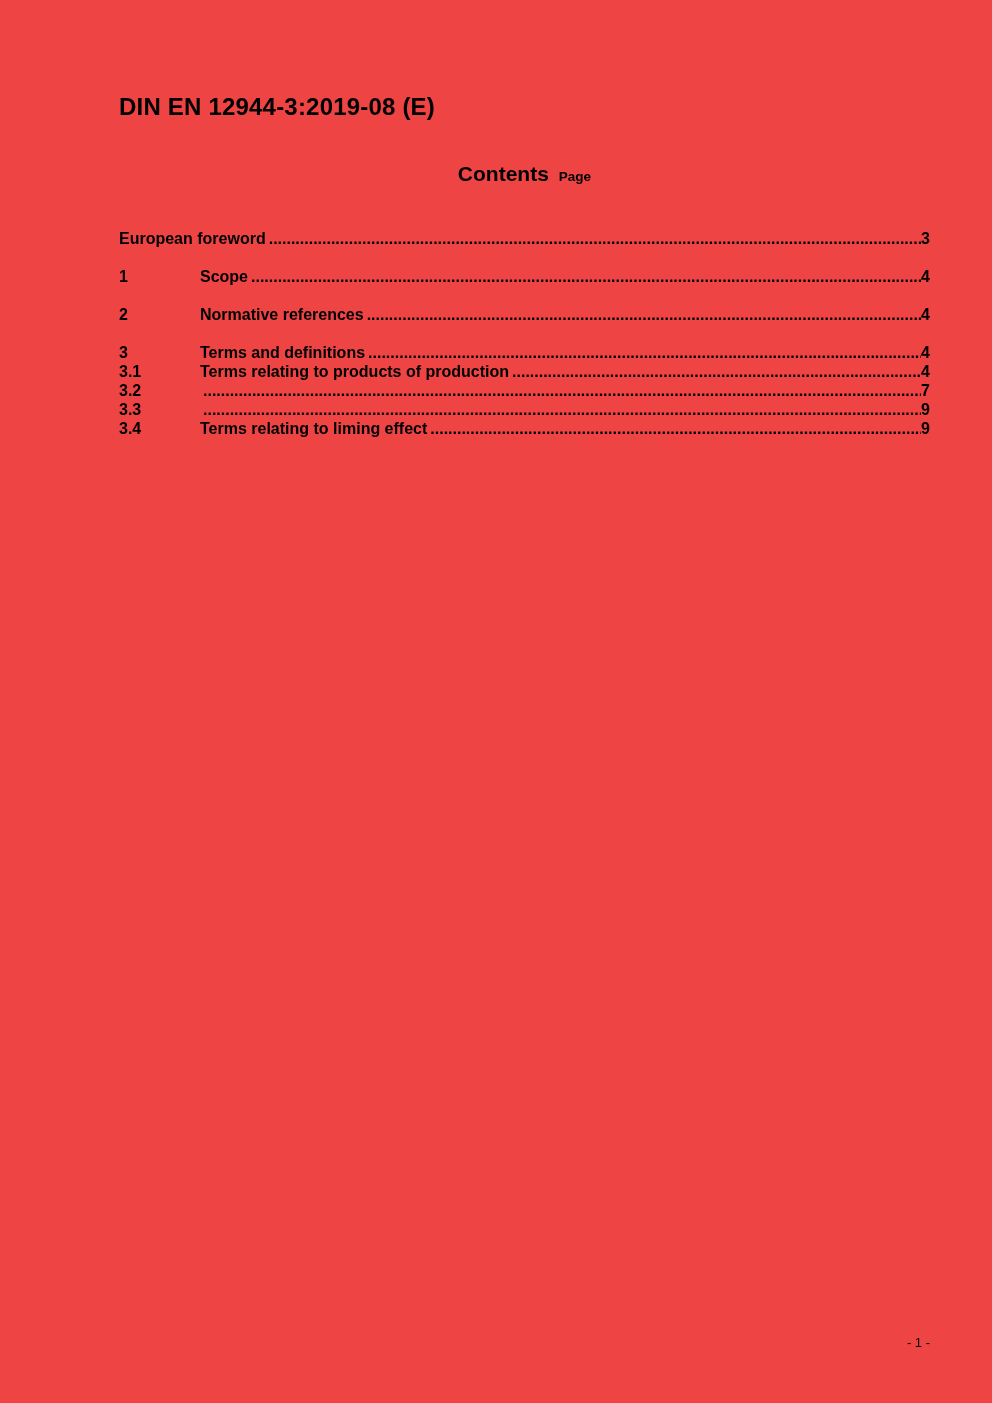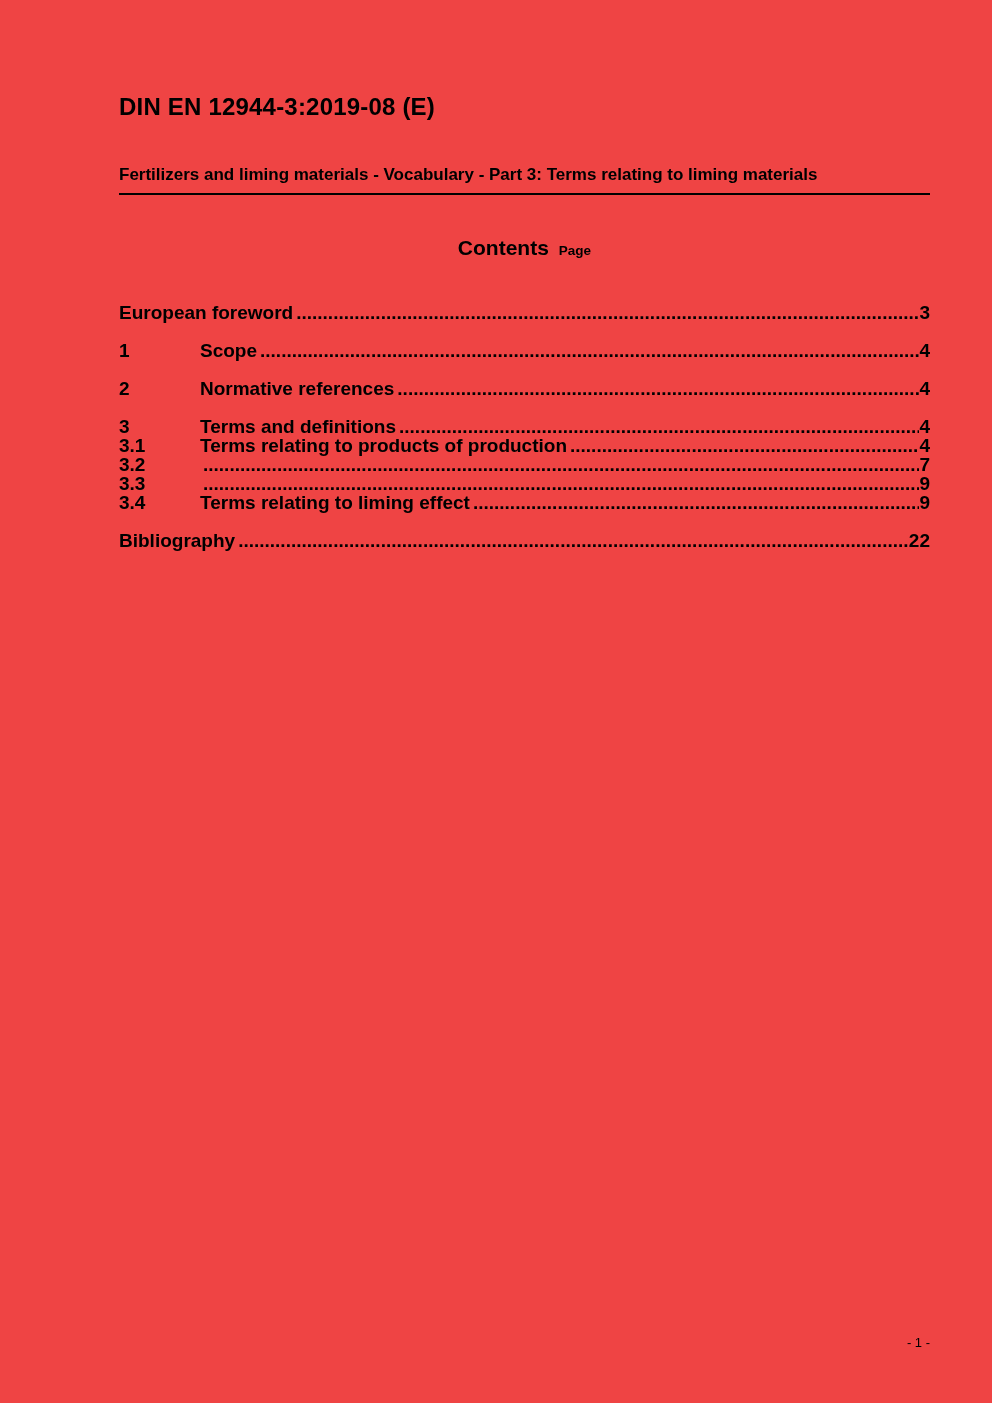--- a/index.html
+++ b/index.html
@@ -50,21 +50,21 @@
   }
   .toc {
     margin-top: 43px;
   }
   .toc-group + .toc-group {
     margin-top: 19px;
   }
   .toc-row {
     display: flex;
     align-items: baseline;
-    font-size: 19px;
+    font-size: 16px;
     font-weight: bold;
     line-height: 19px;
     white-space: nowrap;
   }
   .toc-num {
     flex: 0 0 81px;
   }
   .toc-title {
     flex: 0 0 auto;
   }
@@ -89,23 +89,20 @@
     font-weight: normal;
   }
 </style>
 </head>
 <body>
 
 <div class="page">
 
   <h1 class="standard-number">DIN EN 12944-3:2019-08 (E)</h1>
 
-  <div class="doc-title-block">
-    <h2 class="doc-title">Fertilizers and liming materials - Vocabulary - Part 3: Terms relating to liming materials</h2>
-  </div>
 
   <div class="contents-header">
     <h3 class="contents-heading">Contents</h3>
     <span class="page-column-label">Page</span>
   </div>
 
   <nav class="toc">
       <div class="toc-group">
         <div class="toc-row">
 
@@ -153,25 +150,17 @@
     <span class="toc-leader"></span>
     <span class="toc-page">9</span>
   </div>
         <div class="toc-row">
     <span class="toc-num">3.4</span>
     <span class="toc-title">Terms relating to liming effect</span>
     <span class="toc-leader"></span>
     <span class="toc-page">9</span>
   </div>
       </div>
-      <div class="toc-group">
-        <div class="toc-row">
-
-    <span class="toc-title">Bibliography</span>
-    <span class="toc-leader"></span>
-    <span class="toc-page">22</span>
-  </div>
-      </div>
     </nav>
 
   <span class="footer-page-number">- 1 -</span>
 
 </div>
 
 </body></html>

